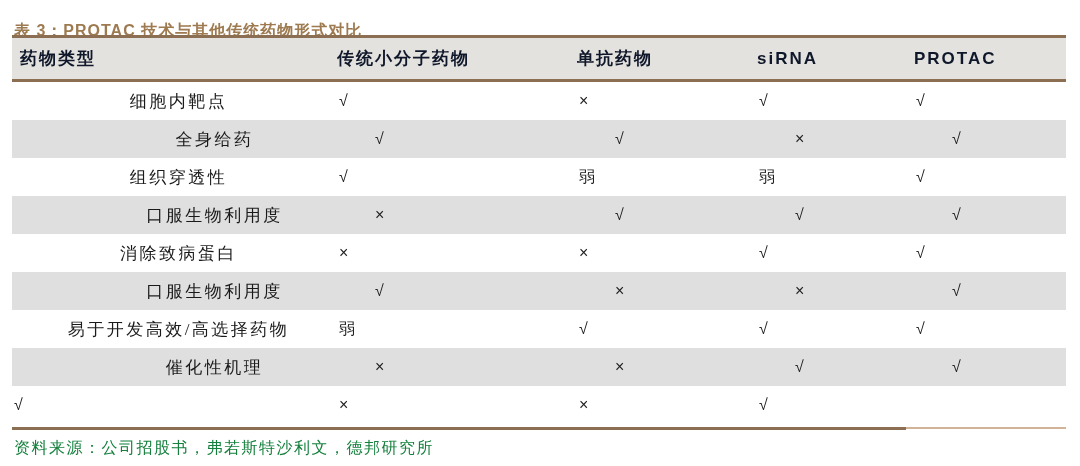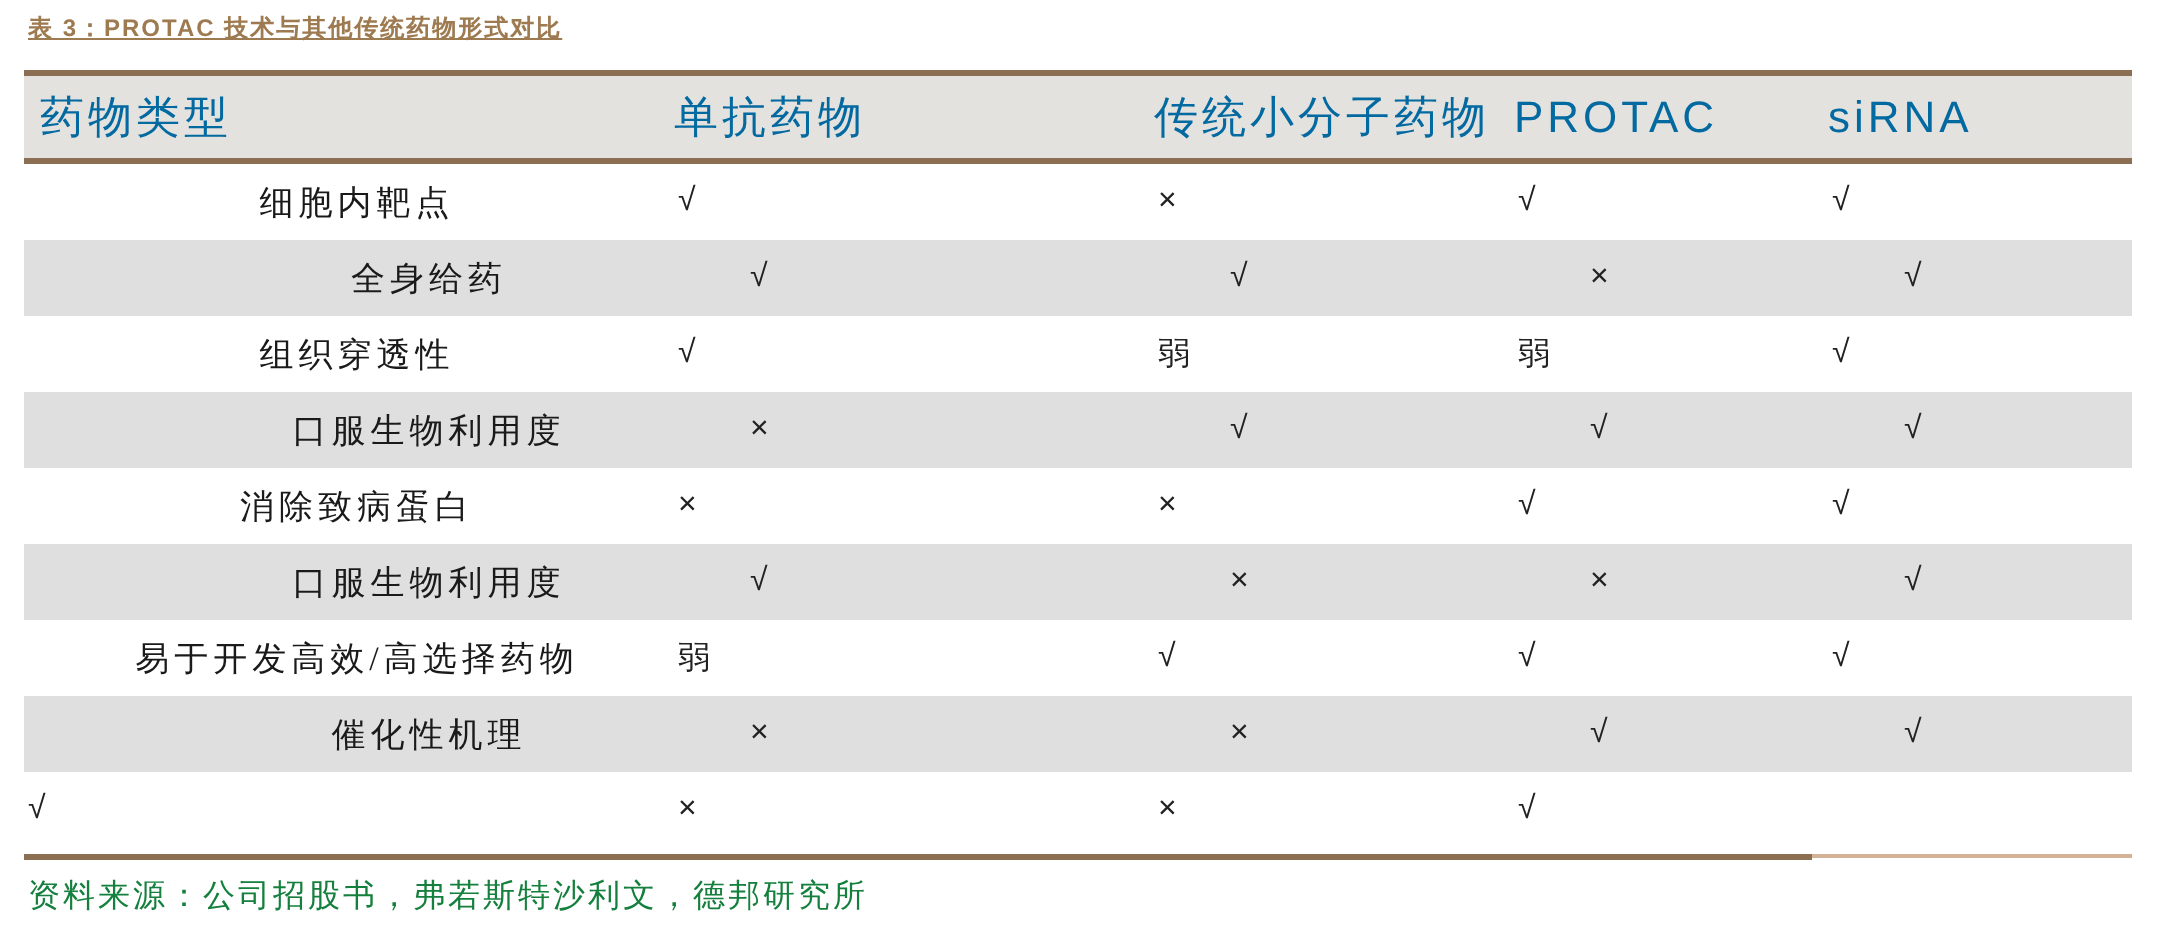--- a/index.html
+++ b/index.html
@@ -8,36 +8,36 @@
     --stripe-gray:#DFDFDF;
     --header-gray:#E4E2DE;
     --rule-light:#D2B398;
     --text-dark:#1C1C1C;
   }
   *{margin:0;padding:0;box-sizing:border-box;}
   html,body{width:1080px;height:466px;background:#ffffff;overflow:hidden;}
   body{font-family:"Liberation Sans",sans-serif;color:var(--text-dark);}
   .page{position:relative;width:1080px;height:466px;background:#fff;}
   .title{
-    position:absolute;left:14px;top:6px;
-    font-size:12px;font-weight:bold;color:var(--title-brown);
-    letter-spacing:1px;white-space:nowrap;text-decoration:underline;
+    position:absolute;left:14px;top:21px;
+    font-size:16px;font-weight:bold;color:var(--title-brown);
+    letter-spacing:1px;white-space:nowrap;
   }
   .table{
     position:absolute;left:12px;top:35px;width:1054px;
     border-top:3px solid var(--accent-brown);
   }
   .thead{
     display:grid;grid-template-columns:325px 240px 180px 157px 152px;
     height:44px;background:var(--header-gray);
     border-bottom:3px solid var(--accent-brown);
     align-items:center;
   }
   .thead .cell{
-    font-weight:normal;font-size:22px;color:#0369a1;
+    font-weight:bold;font-size:17px;color:#0f172a;
     letter-spacing:2px;white-space:nowrap;
   }
   .thead .c0{padding-left:8px;}
   .row{
     display:grid;grid-template-columns:325px 240px 180px 157px 152px;
     height:38px;align-items:center;background:#fff;
   }
   .row.stripe{background:var(--stripe-gray);padding-left:36px;}
   .cell{white-space:nowrap;overflow:hidden;}
   .cell.label{
@@ -60,24 +60,24 @@
 </head>
 <body>
 
 <div class="page">
 
   <div class="title">表 3：PROTAC 技术与其他传统药物形式对比</div>
 
   <div class="table">
     <div class="thead">
         <div class="cell c0">药物类型</div>
+        <div class="cell c1">传统小分子药物</div>
         <div class="cell c2">单抗药物</div>
-        <div class="cell c1">传统小分子药物</div>
+        <div class="cell c3">siRNA</div>
         <div class="cell c4">PROTAC</div>
-        <div class="cell c3">siRNA</div>
       </div>
     <div class="tbody">
         <div class="row">
           <div class="cell label c0">细胞内靶点</div>
           <div class="cell val c1">√</div>
           <div class="cell val c2">×</div>
           <div class="cell val c3">√</div>
           <div class="cell val c4">√</div>
         </div>
         <div class="row stripe">

